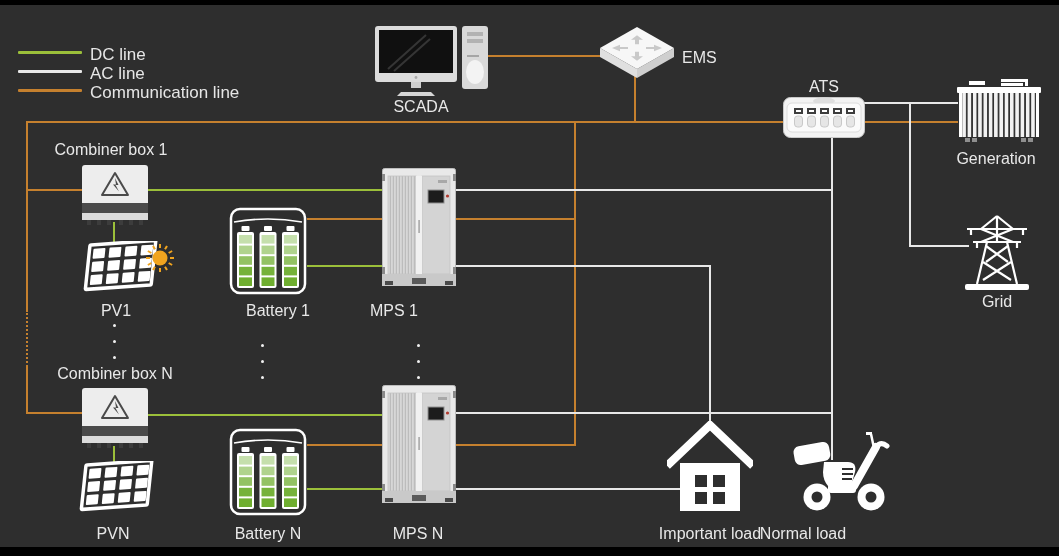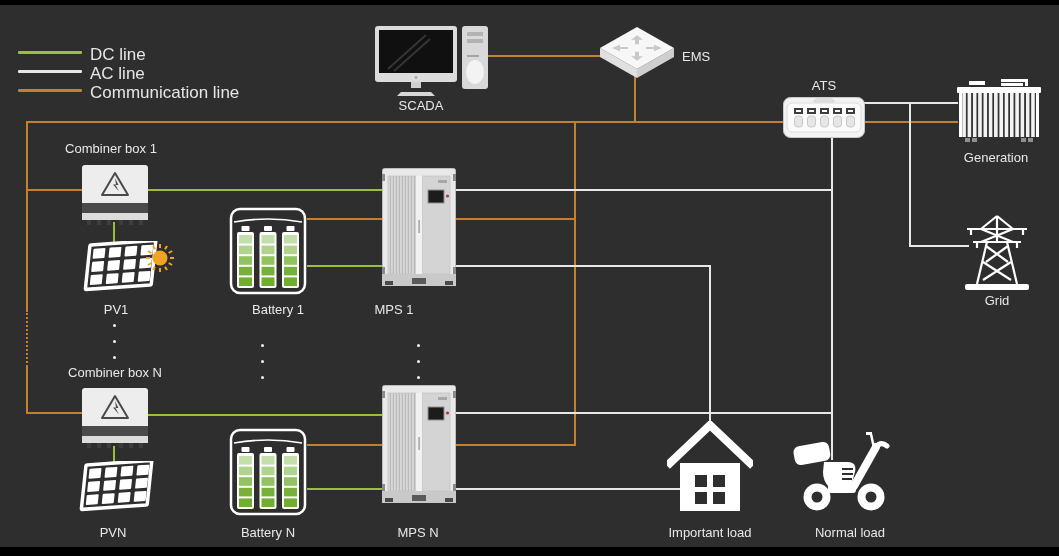--- a/index.html
+++ b/index.html
@@ -1,20 +1,20 @@
 <!DOCTYPE html>
 <html style="--bg: #2e2e2e; --edge: #000000; --dc: #9bbf3a; --ac: #e8e8e8; --comm: #c5802e; --text: #e8e8e8; --sun: #f0a41f; --batgreen: #6fae2f;"><head>
 <meta charset="utf-8">
 <style>
   html,body{margin:0;padding:0;background:#000;}
   #stage{position:relative;width:1059px;height:556px;background:var(--bg);overflow:hidden;
          font-family:"Liberation Sans",sans-serif;color:var(--text);}
   .bar{position:absolute;left:0;width:100%;background:var(--edge);}
   .title{position:absolute;left:20px;top:4px;font-size:20px;font-weight:600;color:#f4f4f4;letter-spacing:.3px;}
-  .lbl{position:absolute;font-size:13px;color:var(--text);white-space:nowrap;transform:translateX(-50%);text-align:center;}
+  .lbl{position:absolute;font-size:16px;color:var(--text);white-space:nowrap;transform:translateX(-50%);text-align:center;}
   .lbl.la{transform:none;text-align:left;}
   .line{position:absolute;}
   .h{height:2px;} .v{width:2px;}
   .dc{background:var(--dc);} .ac{background:var(--ac);} .comm{background:var(--comm);}
   .comm-dotted{background:none;width:0;border-left:2px dotted var(--comm);}
   .legend-swatch{position:absolute;left:18px;width:64px;height:3px;border-radius:1px;}
   .legend-label{position:absolute;left:90px;font-size:17px;color:#e6e6e6;}
   .icon{position:absolute;}
   .dot{position:absolute;width:3px;height:3px;border-radius:50%;background:#f0f0f0;}
 </style>
@@ -433,15 +433,15 @@
   <div class="lbl" style="left:997px;top:293px;">Grid</div>
   <div class="lbl" style="left:111px;top:141px;">Combiner box 1</div>
   <div class="lbl" style="left:116px;top:302px;">PV1</div>
   <div class="lbl" style="left:268px;top:302px;padding-left:20px;">Battery 1</div>
   <div class="lbl" style="left:394px;top:302px;">MPS 1</div>
   <div class="lbl" style="left:115px;top:365px;">Combiner box N</div>
   <div class="lbl" style="left:113px;top:525px;">PVN</div>
   <div class="lbl" style="left:268px;top:525px;">Battery N</div>
   <div class="lbl" style="left:418px;top:525px;">MPS N</div>
   <div class="lbl" style="left:710px;top:525px;">Important load</div>
-  <div class="lbl" style="left:850px;top:525px;">Normal load</div>
+  <div class="lbl" style="left:803px;top:525px;">Normal load</div>
 
 </div>
 
 </body></html>

